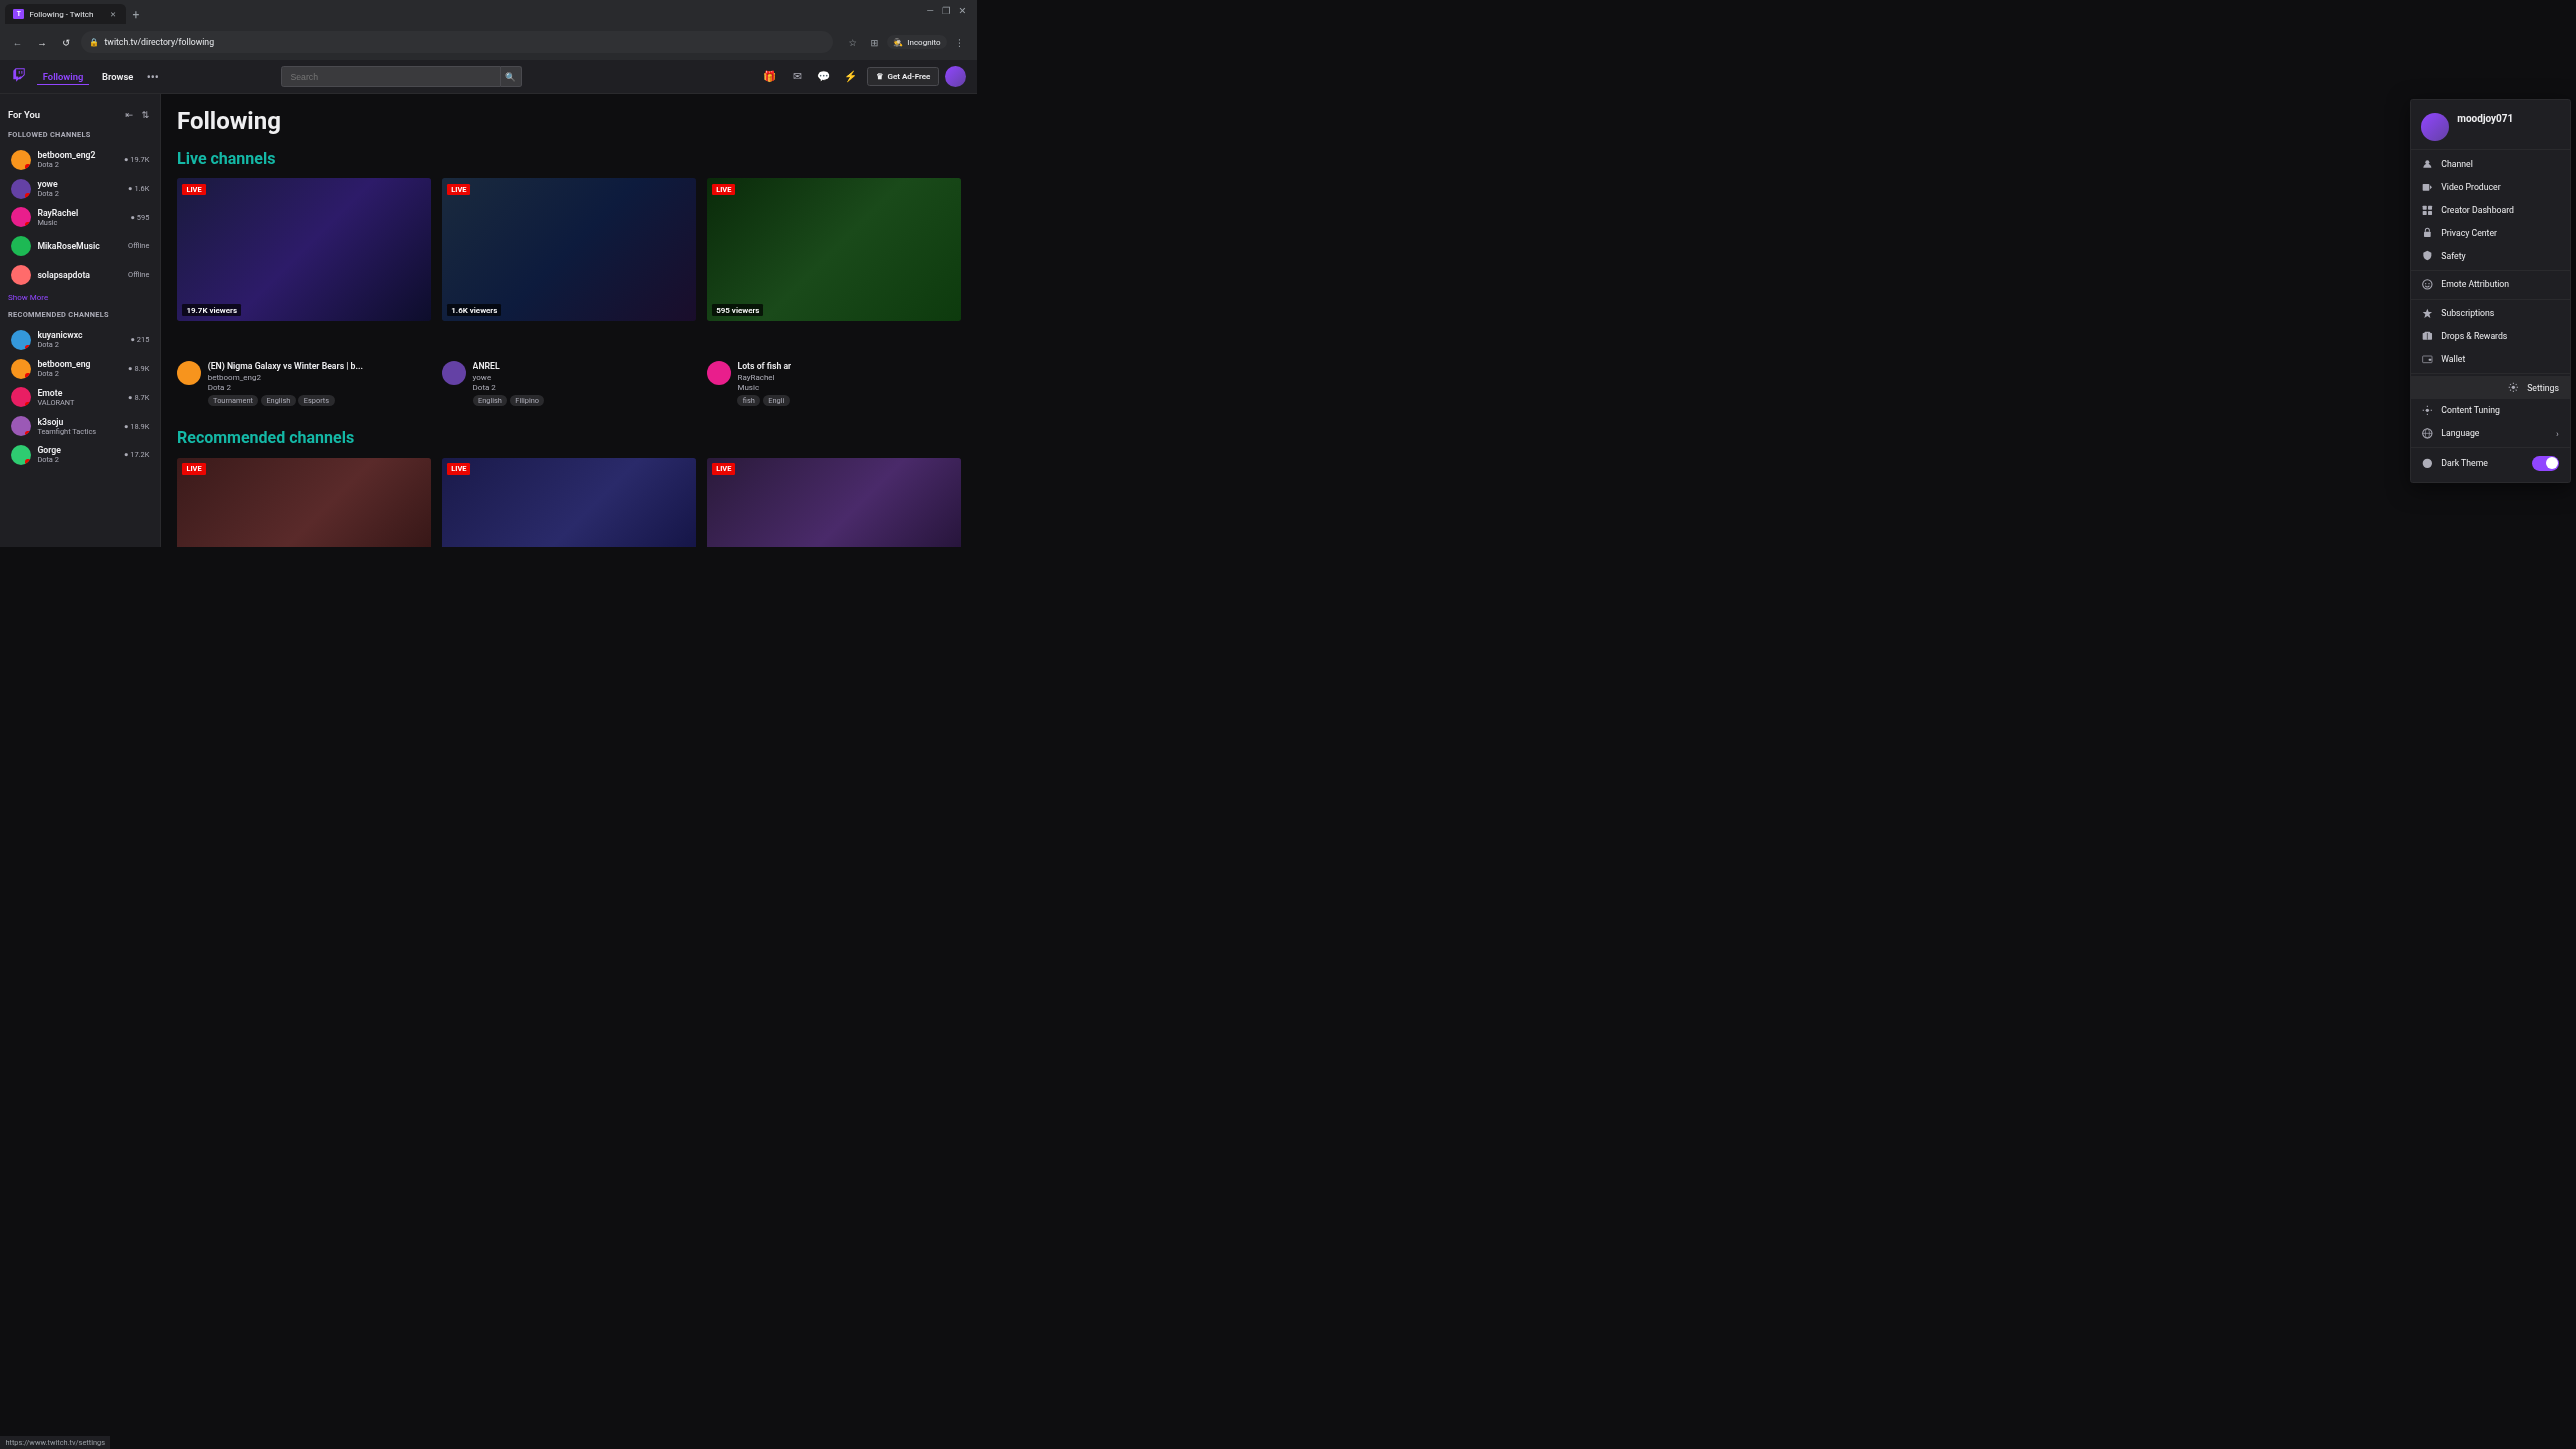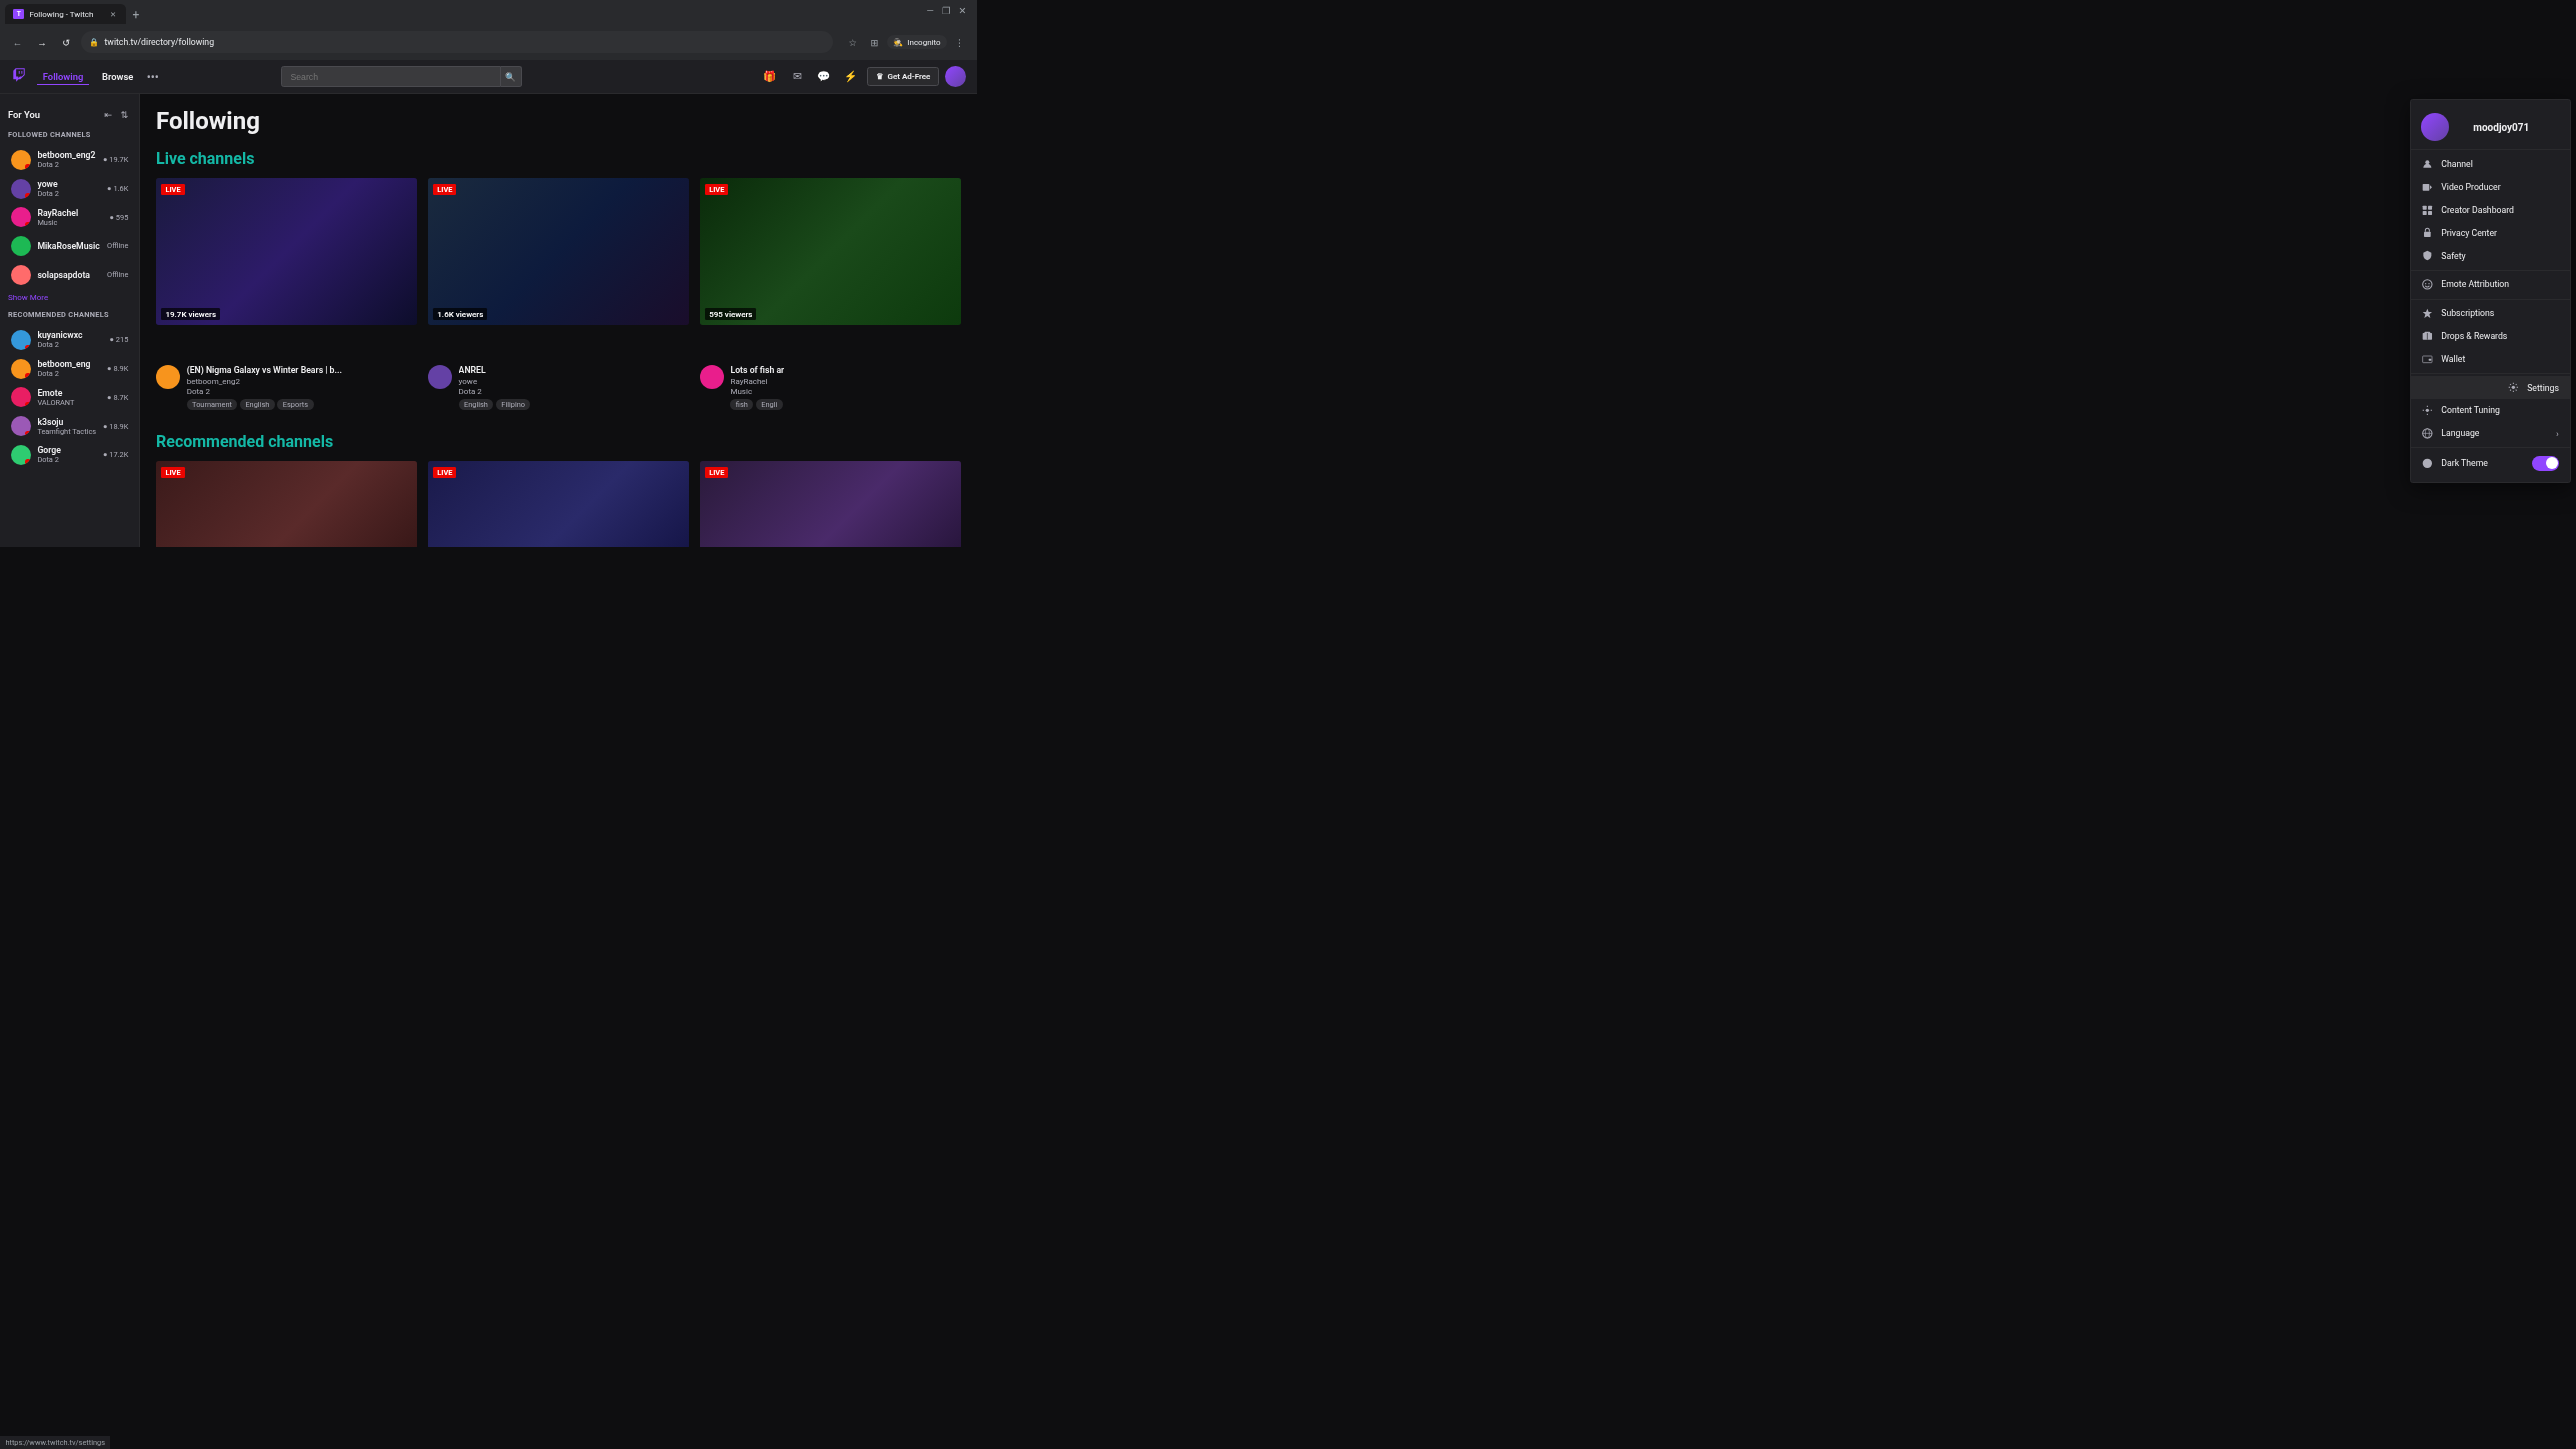--- a/index.html
+++ b/index.html
@@ -266,21 +266,21 @@
 
     
     .main-layout {
       display: flex;
       flex: 1;
       overflow: hidden;
     }
 
     
     .sidebar {
-      width: 140px;
+      width: 161px;
       background: #1f1f23;
       border-right: 0.7px solid #2a2a2d;
       flex-shrink: 0;
       overflow-y: auto;
       padding: 8px 0;
     }
     .sidebar-section-header {
       display: flex;
       align-items: center;
       justify-content: space-between;
@@ -546,22 +546,21 @@
       width: 161px;
       background: #1f1f23;
       border: 0.7px solid #2a2a2d;
       border-radius: 2.7px;
       box-shadow: 0 5.4px 21.5px rgba(0,0,0,0.5);
       z-index: 1000;
       padding: 5.4px 0;
     }
     .dropdown-user-header {
       display: flex;
-      align-items: center;
-      gap: 24px;
+      gap: 8px;
       padding: 8px 10.7px;
       border-bottom: 0.7px solid #2a2a2d;
       margin-bottom: 2.7px;
     }
     .dropdown-avatar {
       width: 28px;
       height: 28px;
       border-radius: 50%;
       background: linear-gradient(135deg, #9146ff, #6441a5);
       overflow: hidden;

